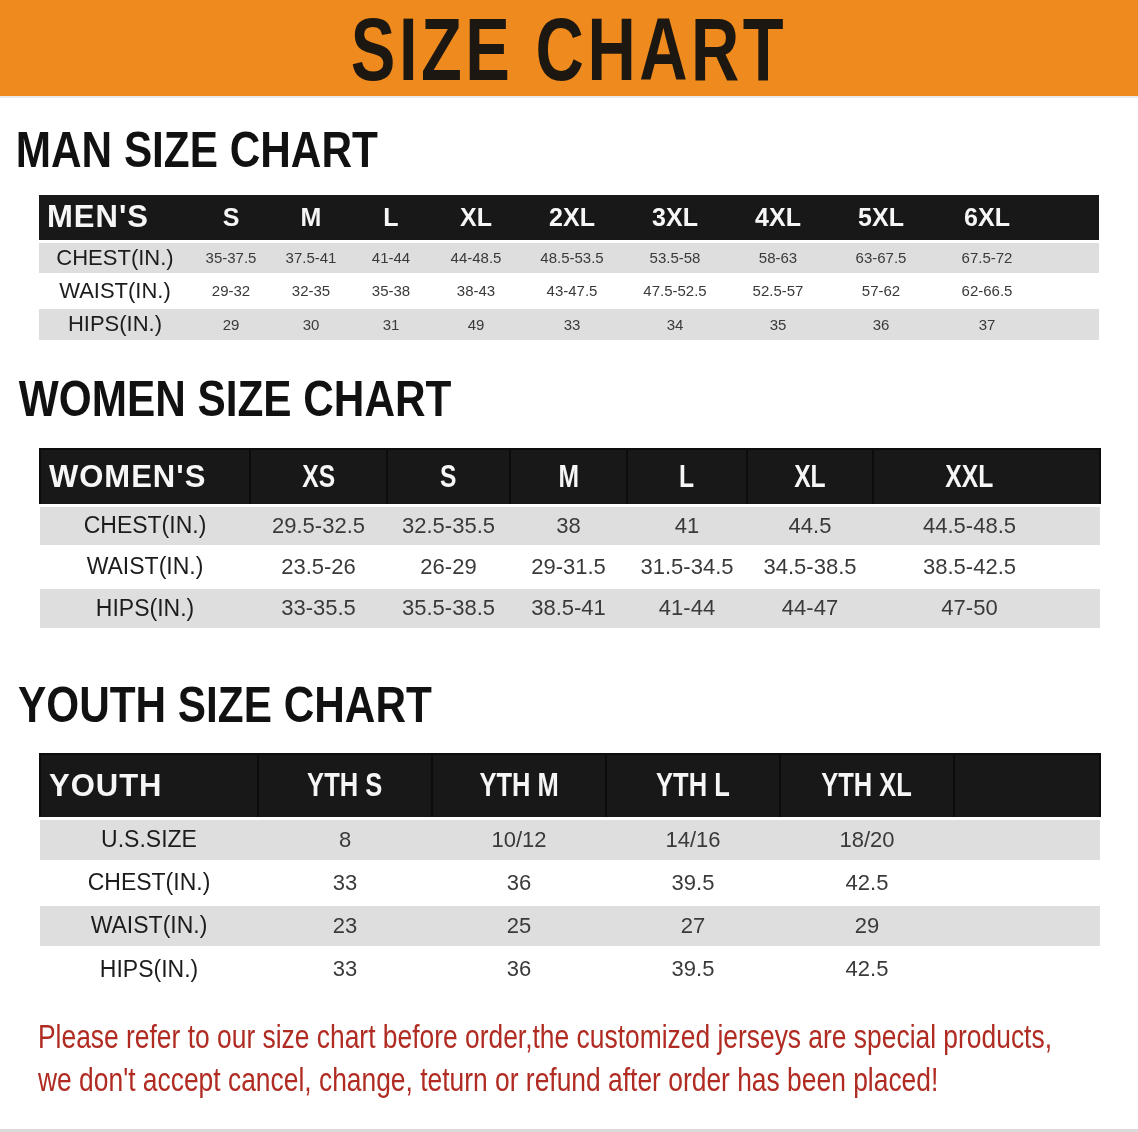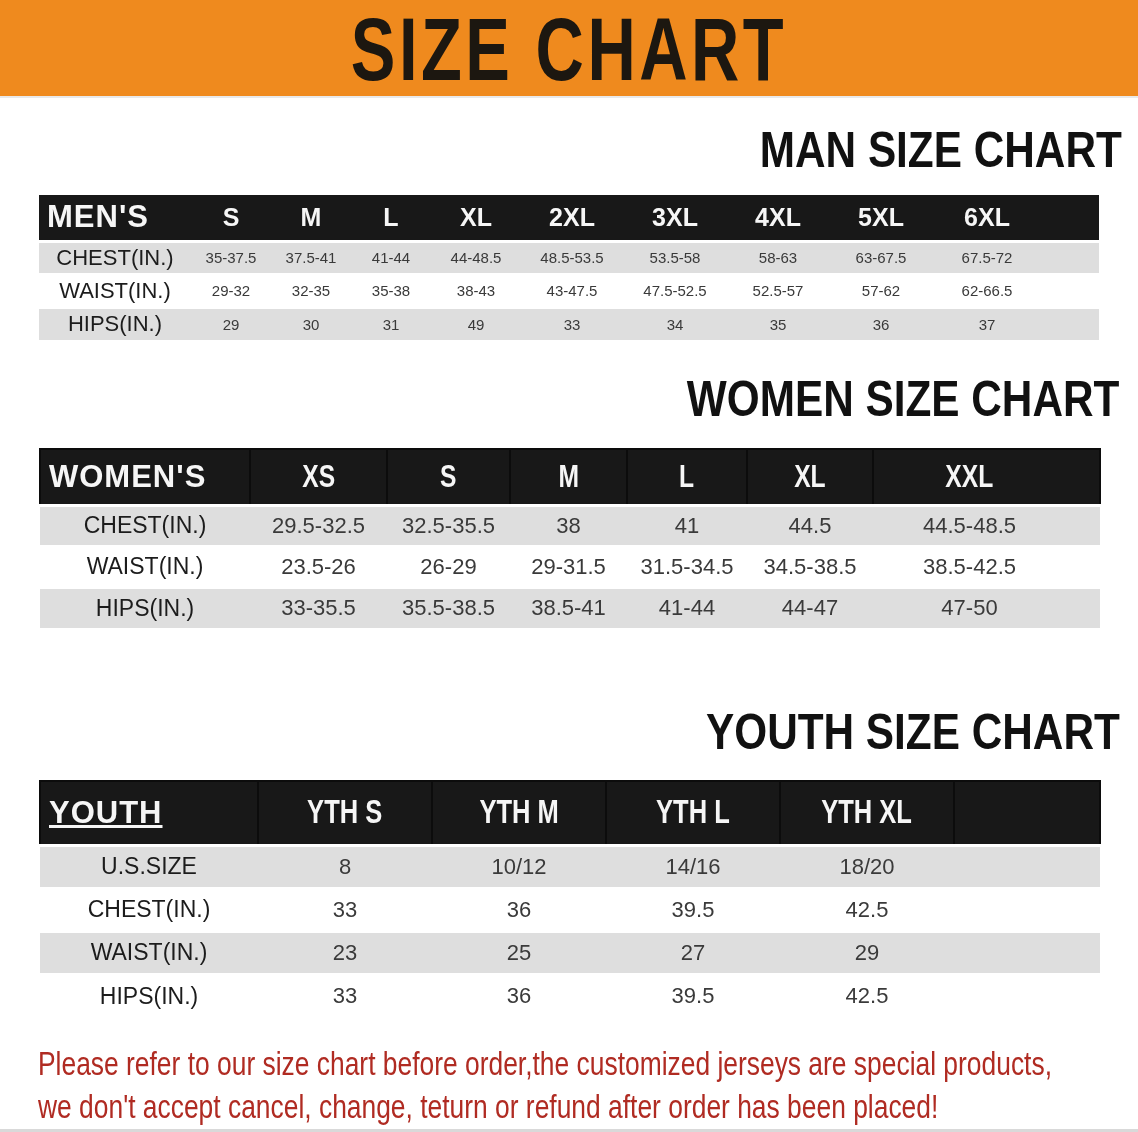--- a/index.html
+++ b/index.html
@@ -20,27 +20,27 @@
   }
   .banner h1 {
     font-size: 76px; font-weight: 900; letter-spacing: 4px;
     color: var(--banner_text, #1c1710);
     line-height: 98px; white-space: nowrap;
   }
   .cond-xl { display: inline-block; transform: scale(0.88, 1.18); transform-origin: center; }
 
   
   h2.sec-heading {
-    text-align: right; color: var(--heading_text, #111111);
+    text-align: left; color: var(--heading_text, #111111);
     font-size: 46px; font-weight: 800; line-height: 48px; white-space: nowrap;
   }
   .cond-h { display: inline-block; transform: scale(0.92, 1.1); transform-origin: center; letter-spacing: 0px; }
   .sec-men   h2 { margin-top: 27px; }
   .sec-women h2 { margin-top: 34px; }
-  .sec-youth h2 { margin-top: 79px; }
+  .sec-youth h2 { margin-top: 52px; }
 
   
   table {
     table-layout: fixed; border-collapse: collapse;
     width: 1060px; margin-left: 39px;
   }
   .sec-men   table { margin-top: 22px; }
   .sec-women table { margin-top: 26px; }
   .sec-youth table { margin-top: 25px; }
 
@@ -66,21 +66,21 @@
   .tbl-men   td.rowlabel { font-size: 22px; }
   .tbl-men   th:last-child, .tbl-men td:last-child { padding-right: 58px; }
 
   .tbl-women thead th { height: 56px; font-size: 28px; border: 2px solid #0c0c0c; }
   .tbl-women th.corner { font-size: 31px; margin-top: 18px; }
   .tbl-women tbody td { height: 41px; font-size: 22px; }
   .tbl-women td.rowlabel { font-size: 23px; }
   .tbl-women th:last-child, .tbl-women td:last-child { padding-right: 34px; }
 
   .tbl-youth thead th { height: 64px; font-size: 29px; border: 2px solid #0c0c0c; }
-  .tbl-youth th.corner { font-size: 31px; text-decoration: underline; }
+  .tbl-youth th.corner { font-size: 31px; }
   .tbl-youth tbody td { height: 43px; font-size: 22px; }
   .tbl-youth td.rowlabel { font-size: 23px; }
 
   .cond-s { display: inline-block; transform: scale(0.88, 1.12); transform-origin: center; }
 
   
   .disclaimer { margin: 25px 0 0 38px; color: var(--disclaimer_red, #B02B22); }
   .disclaimer .line {
     font-size: 33px; line-height: 43px; white-space: nowrap;
   }

